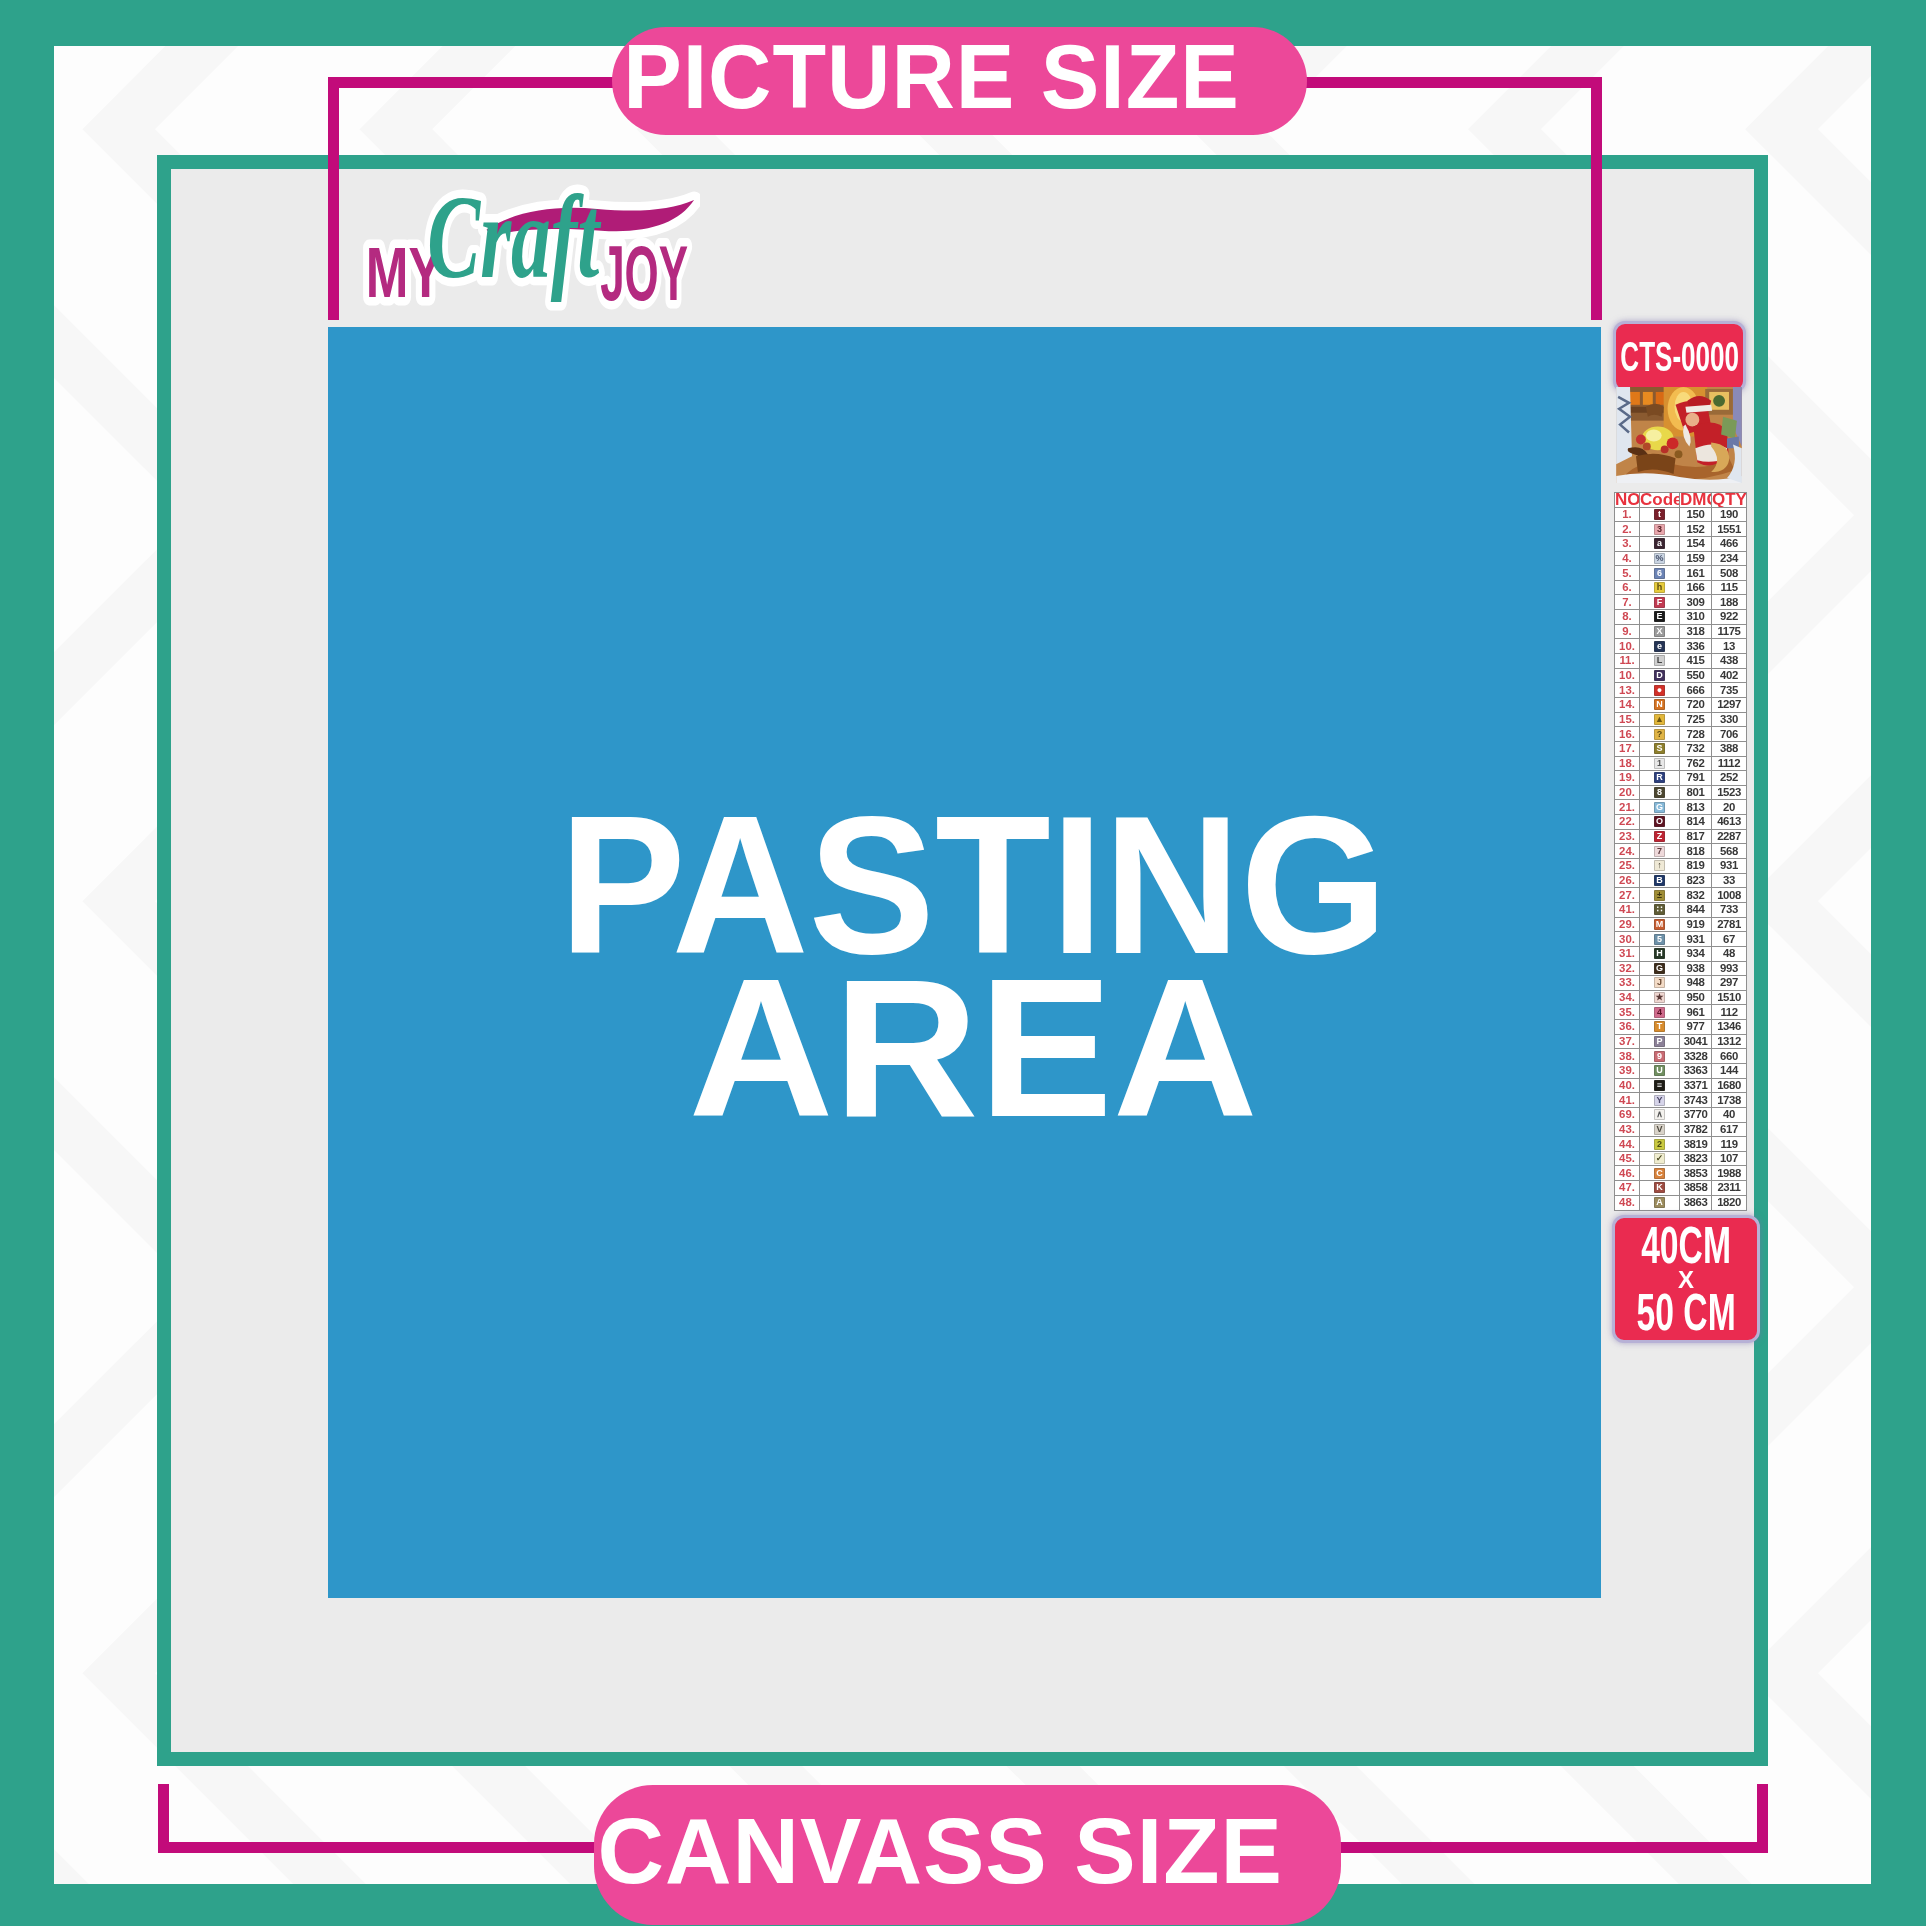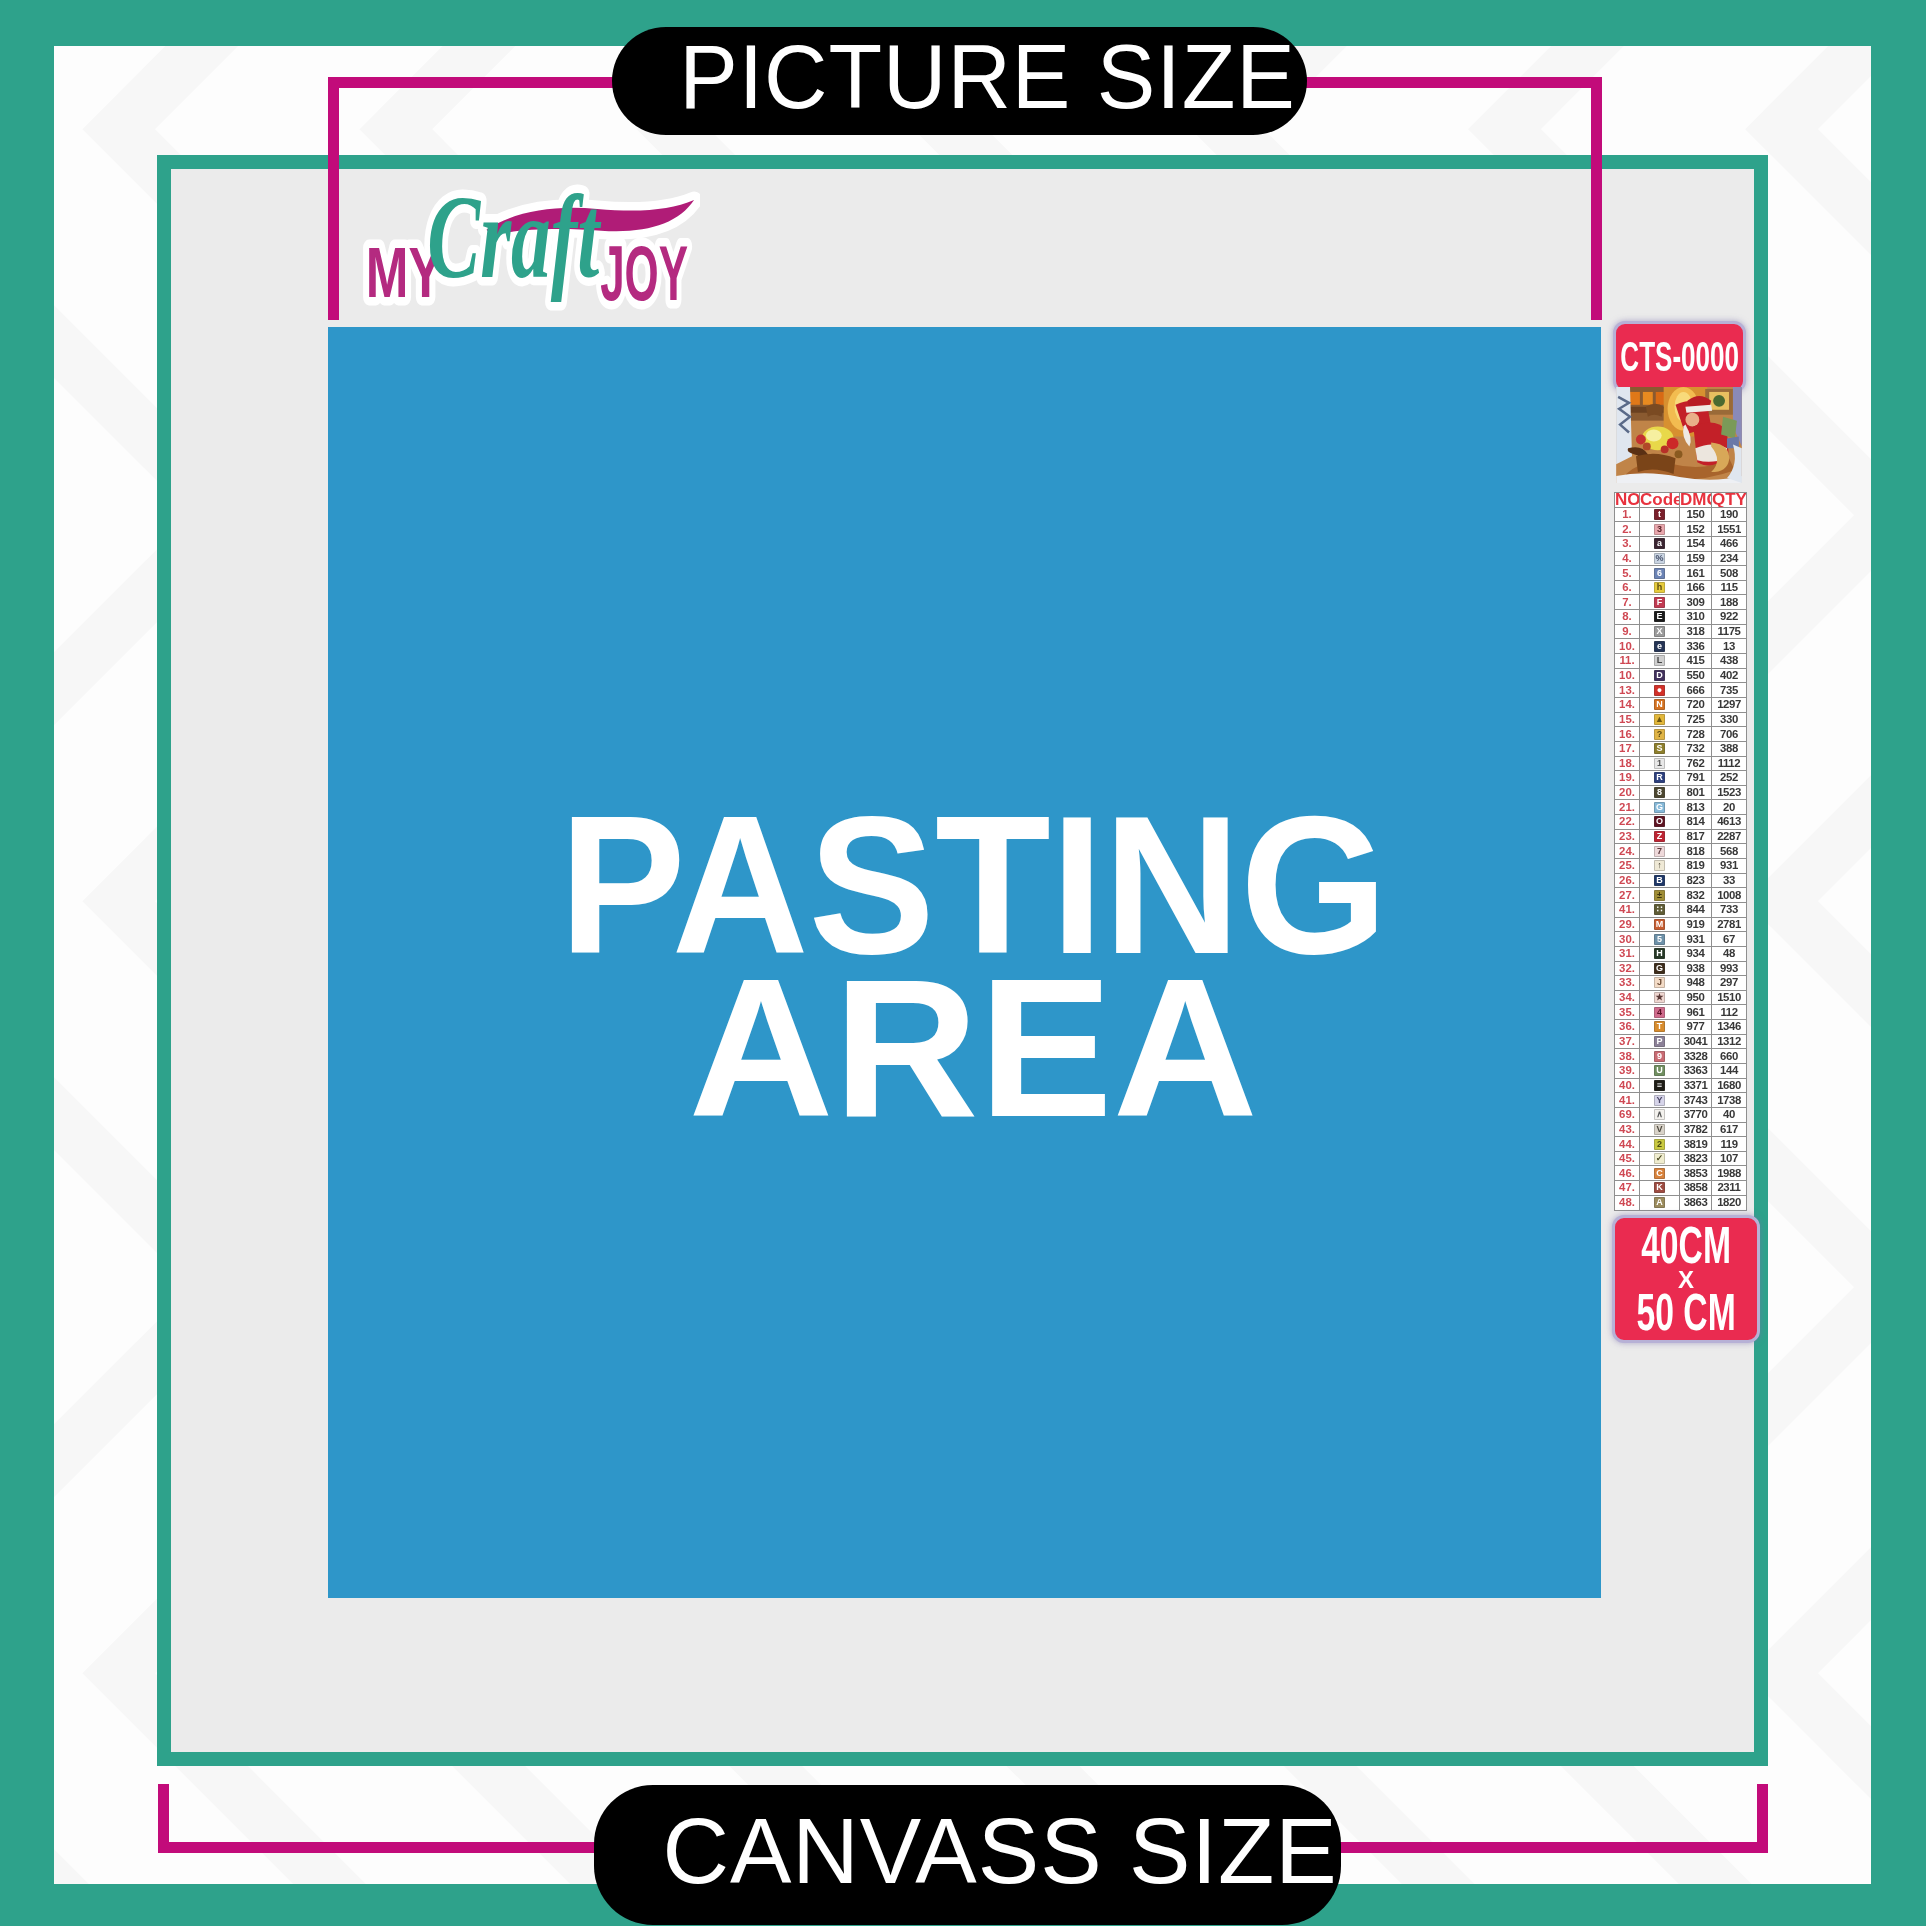--- a/index.html
+++ b/index.html
@@ -4,21 +4,21 @@
 html,body{margin:0;padding:0}
 *{box-sizing:border-box}
 .page{position:relative;width:1927px;height:1927px;background:#2ea28b;overflow:hidden;font-family:"Liberation Sans",sans-serif}
 .band{position:absolute;left:54px;top:46px;width:1817px;height:1838px;background:#fdfdfd;overflow:hidden}
 .frame{position:absolute;left:157px;top:155px;width:1611px;height:1611px;border:14px solid #2ea28b;background:#ebebeb}
 .blue{position:absolute;left:328px;top:327px;width:1273px;height:1271px;background:#2e96c9}
 .pasting{position:absolute;left:328px;top:327px;width:1273px;height:1271px;padding-left:18px;display:flex;flex-direction:column;align-items:center;color:#fff;font-weight:bold;text-align:center}
 .p1{margin-top:477px;font-size:197px;line-height:163px;transform:scaleX(.962)}
 .p2{font-size:197px;line-height:163px;transform:scaleX(1.02)}
 .mline{position:absolute;background:#c20b7a}
-.pill{position:absolute;background:#000000;border-radius:59px;color:#fff;font-weight:normal;display:flex;align-items:center;justify-content:flex-end}
+.pill{position:absolute;background:#ec4899;border-radius:59px;color:#fff;font-weight:bold;display:flex;align-items:center;justify-content:flex-start}
 .pt{transform:scaleX(.965);font-size:91px;letter-spacing:1px;white-space:nowrap;position:relative;top:-4px}
 .pb{transform:scaleX(.99);font-size:93px;letter-spacing:1px;white-space:nowrap;position:relative;top:-4px}
 .redlbl{position:absolute;background:#ea2b50;border:3px solid #b7b1d6;border-radius:12px;color:#fff;display:flex;flex-direction:column;align-items:center;justify-content:center;box-shadow:0 0 6px rgba(120,110,170,.55)}
 .cts{font-size:42px;font-weight:bold;transform:scaleX(.62);letter-spacing:0;white-space:nowrap}
 .thumb{position:absolute;left:1616px;top:387px;width:126px;height:96px}
 table.dmc{position:absolute;left:1614px;top:492px;width:131px;height:719px;border-collapse:collapse;table-layout:fixed;background:#fff;font-family:"Liberation Sans",sans-serif}
 table.dmc td,table.dmc th{border:1px solid #8f8f8f;padding:0;text-align:center;font-weight:bold;overflow:hidden}
 th.h{color:#e8323e;font-size:17px;line-height:11px}
 td.no{color:#cf4853;font-size:11.4px;line-height:11px}
 td.dm,td.qt{color:#383838;font-size:11.4px;line-height:11px;letter-spacing:-0.4px}

